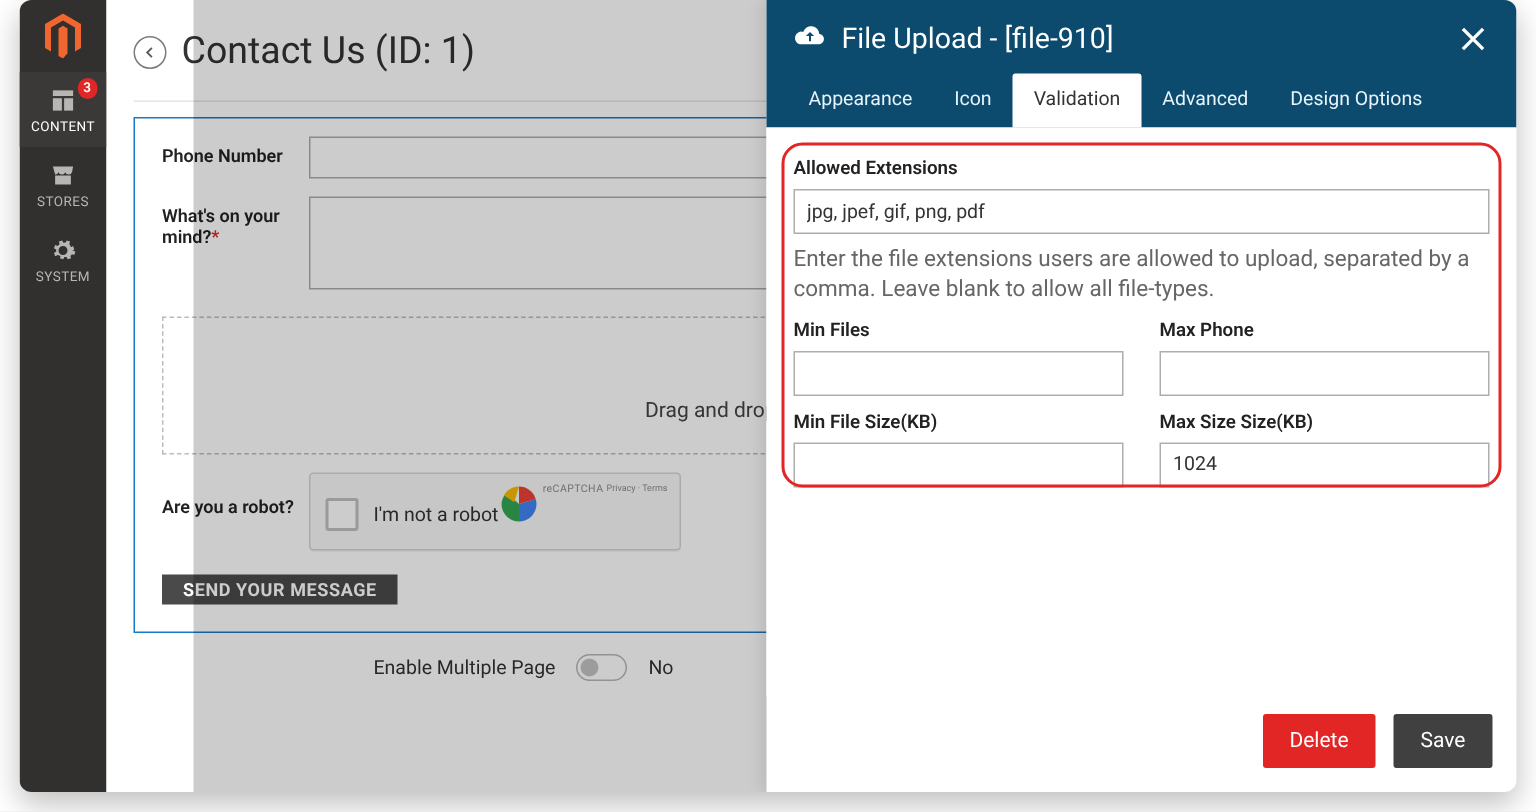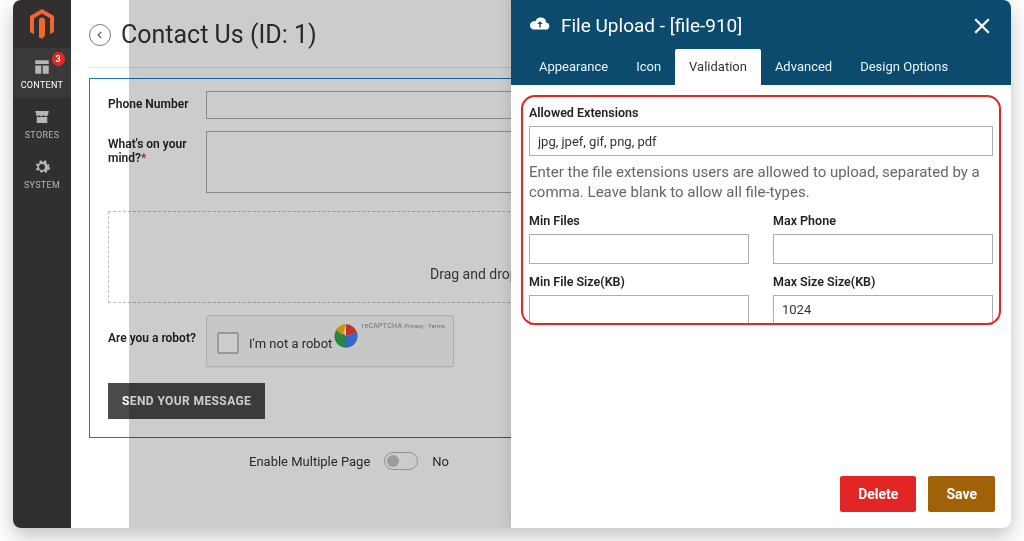--- a/index.html
+++ b/index.html
@@ -37,21 +37,21 @@
 
 .captcha-row .form-label { padding-top: 16px; }
 .captcha-box { display: flex; align-items: center; width: 248px; height: 52px; border: 1px solid #d6d6d6; border-radius: 3px; background: #f9f9f9; padding: 8px 10px 4px; position: relative; box-shadow: 0 1px 1px rgba(0,0,0,.05); }
 .captcha-cb { width: 22px; height: 22px; border: 2px solid #c1c1c1; border-radius: 2px; background: #fff; cursor: pointer; }
 .captcha-label { margin-left: 10px; font-size: 13px; color: #333; }
 .captcha-logo { position: absolute; right: 8px; top: 6px; display: flex; gap: 2px; }
 .captcha-logo svg { width: 28px; height: 28px; }
 .captcha-logo .brand { font-size: 7px; color: #8c8c8c; letter-spacing: .3px; }
 .captcha-logo .links { font-size: 6px; color: #8c8c8c; }
 
-.send-btn { margin-top: 16px; height: 36px; padding: 0 14px; background: #4a4a4a; color: #fff; font-size: 12px; font-weight: 700; letter-spacing: .4px; border: none; cursor: pointer; }
+.send-btn { margin-top: 16px; height: 20px; padding: 0 14px; background: #4a4a4a; color: #fff; font-size: 12px; font-weight: 700; letter-spacing: .4px; border: none; cursor: pointer; }
 
 .enable-row { display: flex; align-items: center; justify-content: flex-start; gap: 14px; padding: 14px 0 10px 160px; font-size: 13px; color: #333; }
 .toggle { width: 34px; height: 18px; border: 1px solid #b7b7b7; border-radius: 20px; background: #fff; position: relative; cursor: pointer; }
 .toggle::after { content: ""; position: absolute; left: 2px; top: 2px; width: 12px; height: 12px; border-radius: 50%; background: #c4c4c4; }
 
 
 .overlay { position: absolute; left: 58px; top: 0; right: 0; bottom: 0; background: rgba(0,0,0,.20); }
 
 
 .modal { position: absolute; right: 0; top: 0; width: 500px; height: 100%; background: #fff; display: flex; flex-direction: column; box-shadow: -3px 0 10px rgba(0,0,0,.1); }
@@ -70,23 +70,23 @@
 
 .field-group { margin: 6px 4px 10px; }
 .m-label { font-size: 12.5px; font-weight: 600; color: #222; margin-bottom: 6px; display: block; }
 .m-input { width: 100%; height: 30px; border: 1px solid #adadad; padding: 0 8px; font-size: 13px; color: #333; }
 .m-help { font-size: 15px; color: #666; margin-top: 6px; line-height: 1.35; }
 
 .pair { display: flex; gap: 24px; margin: 6px 4px 10px; }
 .pair .col { flex: 1 1 0; }
 
 .modal-footer { padding: 12px 16px 16px; display: flex; justify-content: flex-end; gap: 12px; }
-.btn { height: 36px; padding: 0 18px; border: none; font-size: 14px; font-weight: 700; color: #fff; cursor: pointer; border-radius: 2px; }
+.btn { height: 36px; padding: 0 18px; border: none; font-size: 14px; font-weight: 400; color: #fff; cursor: pointer; border-radius: 2px; }
 .btn-delete { background: #e22626; }
-.btn-save { background: #a16207; }
+.btn-save { background: #404040; }
 
 
 .icon-dim { color: #b8b6b3; }
 </style>
 </head>
 <body>
 
 <div class="frame">
   <div class="screenshot">
 

